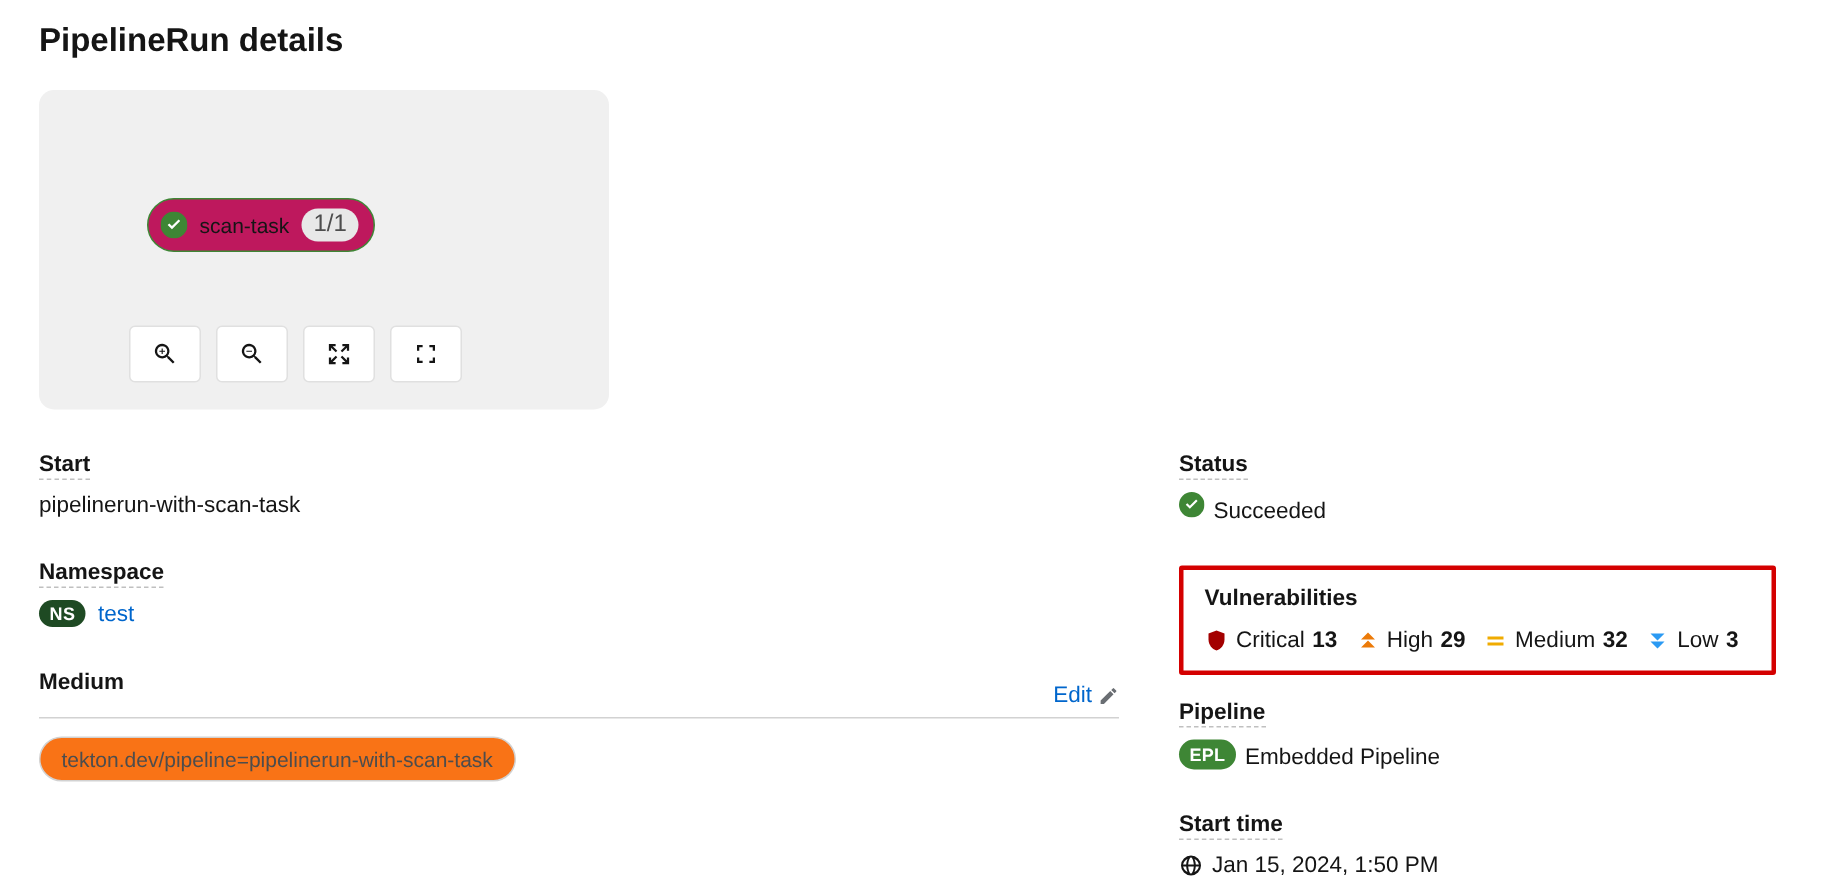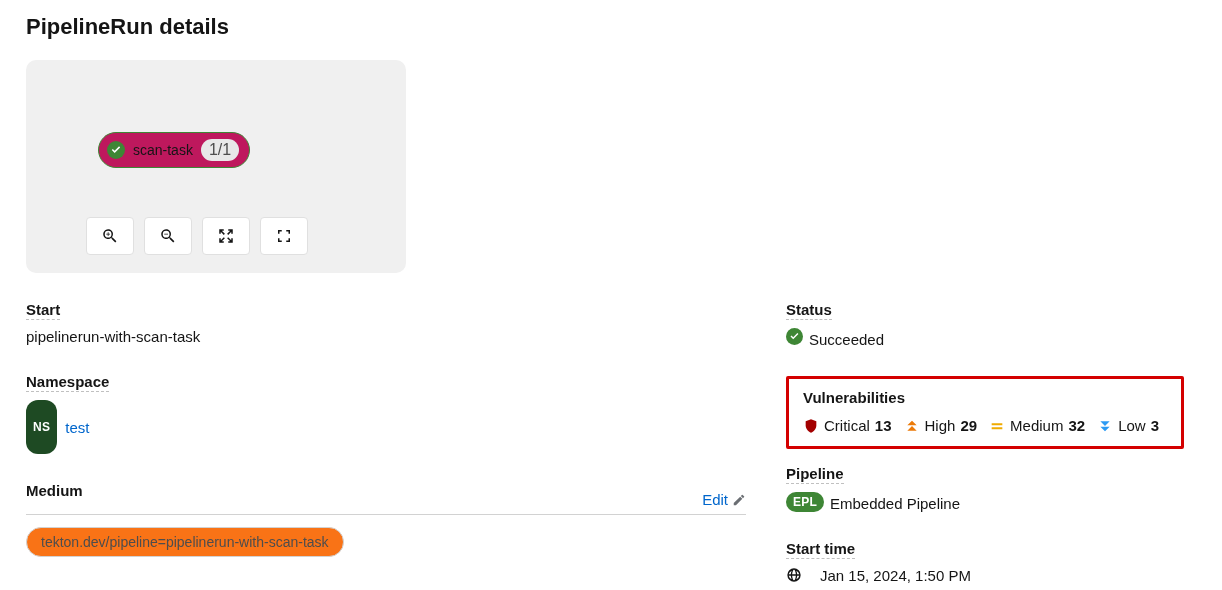--- a/index.html
+++ b/index.html
@@ -87,21 +87,21 @@
     }
     .dd {
       font-size: 15px;
       color: #151515;
       margin-bottom: 28px;
     }
     .ns-row { display:flex; align-items:center; gap:8px; }
     .ns-badge {
       display:inline-flex; align-items:center; justify-content:center;
       background:#1e4a23; color:#fff; border-radius:12px;
-      font-size:12px; font-weight:600; padding:20px 7px;
+      font-size:12px; font-weight:600; padding:2px 7px;
       letter-spacing:0.3px;
     }
     .ns-link { color:#0066cc; text-decoration:none; font-size:15px; }
 
     .labels-header {
       display:flex; justify-content:space-between; align-items:flex-end;
       border-bottom: 1px solid #d2d2d2;
       padding-bottom: 6px;
       margin-bottom: 12px;
     }
@@ -132,21 +132,21 @@
       margin: 0 12px 16px 0;
     }
     .vuln-row {
       display:flex; flex-wrap:wrap; align-items:center; gap:25px 12px;
       font-size:15px;
     }
     .vuln-item { display:inline-flex; align-items:center; gap:5px; }
     .vuln-item .count { font-weight:700; }
     .vuln-item svg { width:16px; height:16px; display:block; }
 
-    .start-row { display:flex; align-items:flex-start; gap:18px; }
+    .start-row { display:flex; align-items:center; gap:6px; }
     .start-row svg { width:16px; height:16px; fill:#151515; }
   </style>
 </head>
 <body>
 
 <h1 class="page-title">PipelineRun details</h1>
 
 <div class="viz-panel">
   <div class="task-pill">
     <span class="status-icon">

